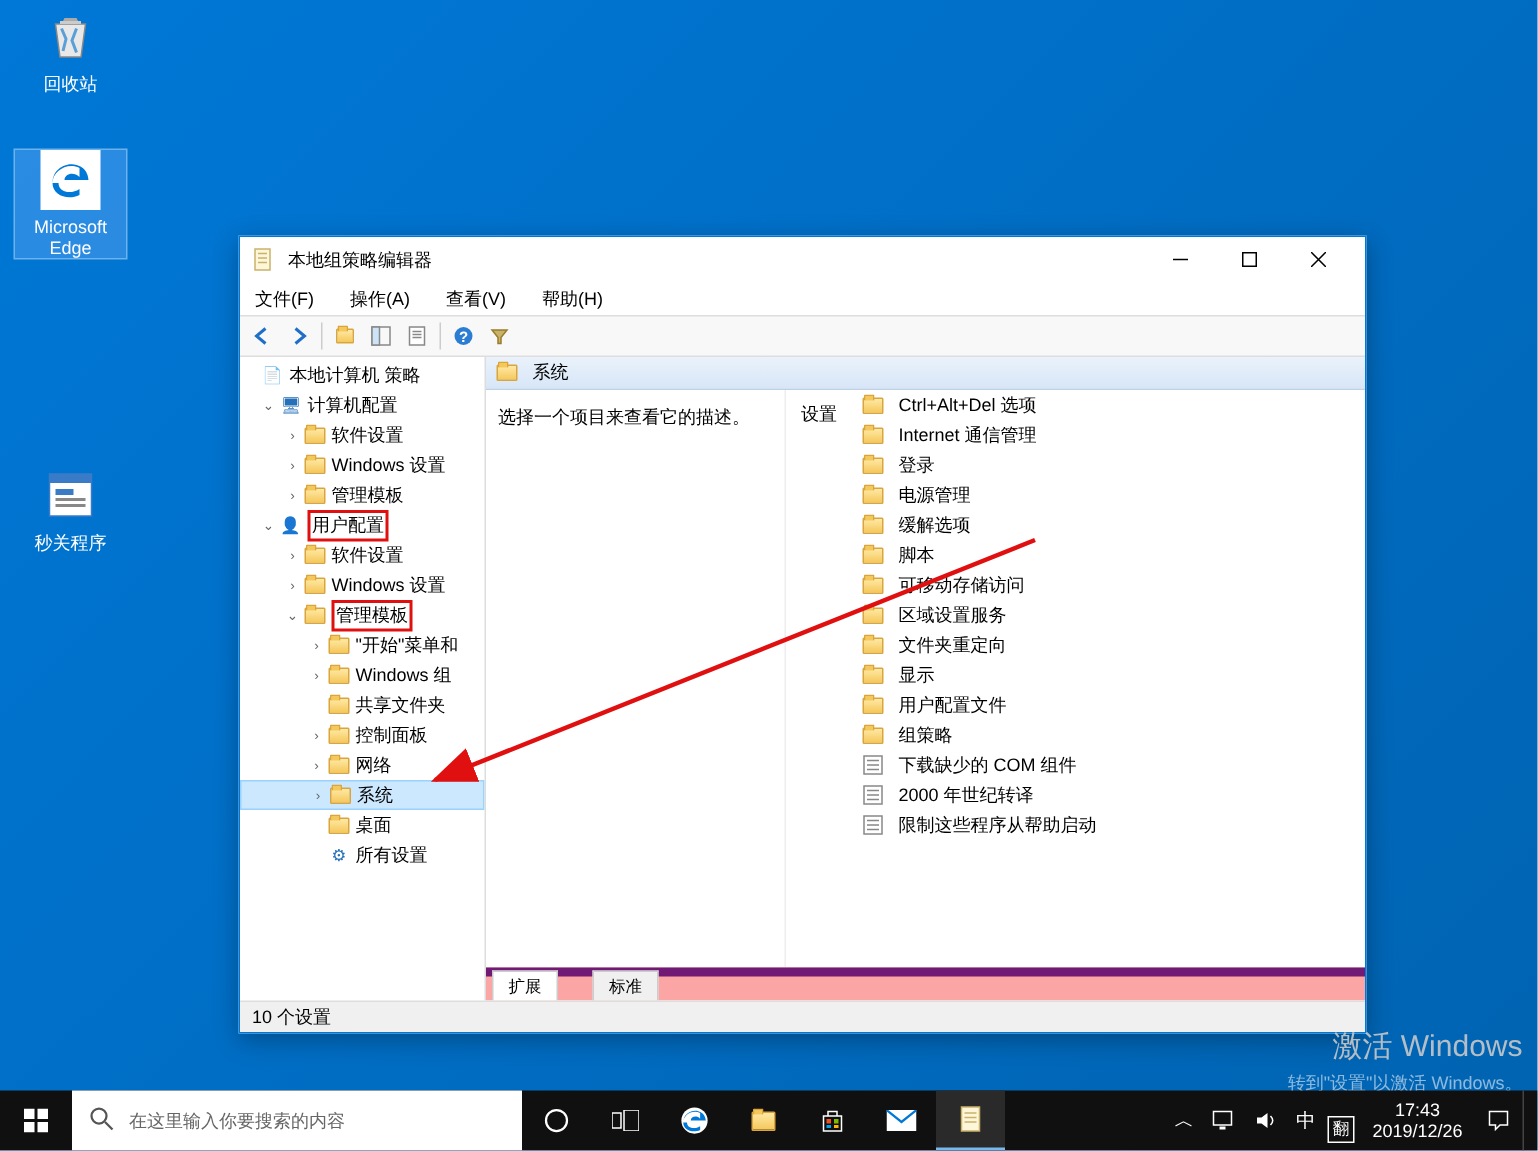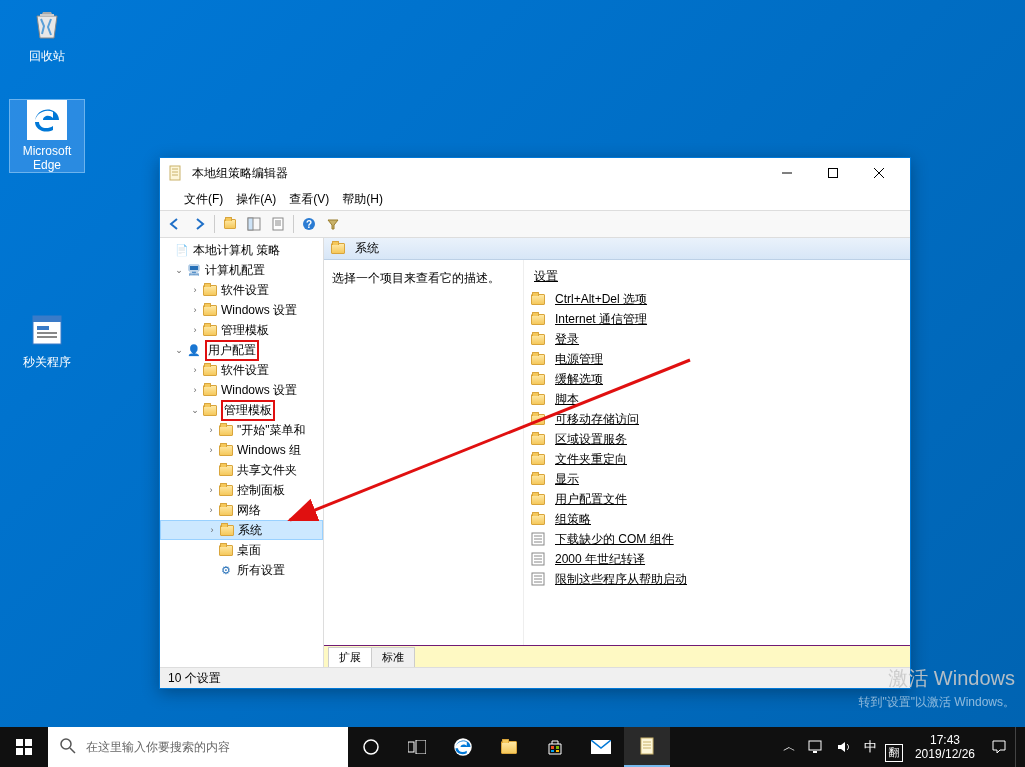--- a/index.html
+++ b/index.html
@@ -12,21 +12,21 @@
 .desktop-icon.selected { background: rgba(120,180,255,0.35); outline: 1px solid rgba(180,220,255,0.6); }
 
 
 .window { position: absolute; left: 159px; top: 157px; width: 752px; height: 532px; background: #fff; border: 1px solid #0078d7; box-shadow: 0 4px 16px rgba(0,0,0,0.3); display: flex; flex-direction: column; }
 .titlebar { height: 30px; background: #fff; display: flex; align-items: center; padding: 0 8px; font-size: 12px; }
 .titlebar .title-icon { width: 16px; height: 16px; margin-right: 8px; }
 .titlebar .title-text { flex: 1; }
 .win-controls { display: flex; }
 .win-controls .btn { width: 46px; height: 30px; display: flex; align-items: center; justify-content: center; font-size: 12px; cursor: pointer; }
 
-.menubar { height: 22px; display: flex; align-items: center; padding: 0 18px; font-size: 12px; gap: 1px; }
+.menubar { height: 22px; display: flex; align-items: center; padding: 0 4px; font-size: 12px; gap: 12px; }
 .menubar .menu-item { padding: 2px 6px; cursor: pointer; }
 
 .toolbar { height: 28px; border-top: 1px solid #ddd; border-bottom: 1px solid #ddd; display: flex; align-items: center; padding: 2px 4px; gap: 2px; background: #f8f8f8; }
 .toolbar .tbtn { width: 22px; height: 22px; display: flex; align-items: center; justify-content: center; cursor: pointer; font-size: 13px; border: 1px solid transparent; }
 .toolbar .sep { width: 1px; height: 18px; background: #ccc; margin: 0 2px; }
 
 .panes { flex: 1; display: flex; border-bottom: 1px solid #ddd; overflow: hidden; }
 
 
 .tree-pane { width: 164px; border-right: 1px solid #ddd; overflow: auto; font-size: 12px; position: relative; padding: 2px 0; }
@@ -43,40 +43,40 @@
 .pc-ico { font-size: 11px; color: #2670b8; }
 .user-ico { font-size: 11px; color: #2670b8; }
 .doc-ico { font-size: 11px; color: #888; }
 .redbox { border: 2px solid #e01010; padding: 0 1px; }
 
 
 .content-pane { flex: 1; display: flex; flex-direction: column; overflow: hidden; }
 .content-header { height: 22px; background: linear-gradient(#eaf2fb, #d7e6f7); border-bottom: 1px solid #bcd0e6; display: flex; align-items: center; padding: 0 6px; font-size: 12px; gap: 6px; }
 .content-body { flex: 1; display: flex; overflow: hidden; font-size: 12px; }
 .desc-col { width: 200px; padding: 10px 8px; border-right: 1px solid #eee; }
-.settings-col { flex: 1; display: flex; flex-direction: column; overflow: hidden; text-decoration: underline; }
+.settings-col { flex: 1; display: flex; flex-direction: row; overflow: hidden; }
 .settings-col .col-head { padding: 8px 10px 4px; font-size: 12px; }
 .settings-list { flex: 1; overflow-y: auto; overflow-x: auto; padding: 0 6px 4px; }
 .settings-list::-webkit-scrollbar { width: 16px; height: 16px; }
 .settings-list::-webkit-scrollbar-track { background: #f0f0f0; border: 1px solid #ddd; }
 .settings-list::-webkit-scrollbar-thumb { background: #c0c0c0; }
 .settings-list::-webkit-scrollbar-button { background: #f0f0f0; border: 1px solid #ddd; height: 16px; }
 .settings-item { display: flex; align-items: center; height: 20px; gap: 6px; cursor: pointer; white-space: nowrap; }
 
-.tabs-row { height: 22px; display: flex; align-items: flex-end; padding-left: 4px; font-size: 12px; border-top: 1px solid #701a75; background: #fef9c3; }
+.tabs-row { height: 22px; display: flex; align-items: flex-end; padding-left: 4px; font-size: 12px; border-top: 6px solid #701a75; background: #fca5a5; gap: 24px; }
 .tab { padding: 2px 10px; border: 1px solid #ccc; border-bottom: none; margin-right: -1px; background: #f0f0f0; cursor: pointer; font-size: 11px; }
 .tab.active { background: #fff; position: relative; z-index: 1; }
 
 .statusbar { height: 20px; font-size: 12px; display: flex; align-items: center; padding: 0 8px; background: #f0f0f0; }
 
 
 .arrow-svg { position: absolute; pointer-events: none; z-index: 50; }
 
 
-.watermark { position: absolute; right: 10px; bottom: 56px; color: rgba(255,255,255,0.55); font-size: 12px; text-align: right; line-height: 1.5; }
+.watermark { position: absolute; right: 10px; bottom: 36px; color: rgba(255,255,255,0.55); font-size: 12px; text-align: right; line-height: 1.5; }
 .watermark .big { font-size: 20px; color: rgba(200,200,200,0.9); }
 
 
 .taskbar { position: absolute; bottom: 0; left: 0; width: 100%; height: 40px; background: #101010; display: flex; align-items: center; color: #fff; font-size: 12px; }
 .start-btn { width: 48px; height: 40px; display: flex; align-items: center; justify-content: center; cursor: pointer; }
 .search-box { height: 40px; width: 300px; background: #fff; display: flex; align-items: center; padding: 0 12px; gap: 10px; color: #666; }
 .task-icons { display: flex; align-items: center; height: 40px; }
 .task-icon { width: 46px; height: 40px; display: flex; align-items: center; justify-content: center; cursor: pointer; font-size: 16px; }
 .task-icon.active { border-bottom: 2px solid #76b9ed; background: #2a2a2a; }
 .tray { margin-left: auto; display: flex; align-items: center; height: 40px; gap: 4px; padding-right: 4px; }

